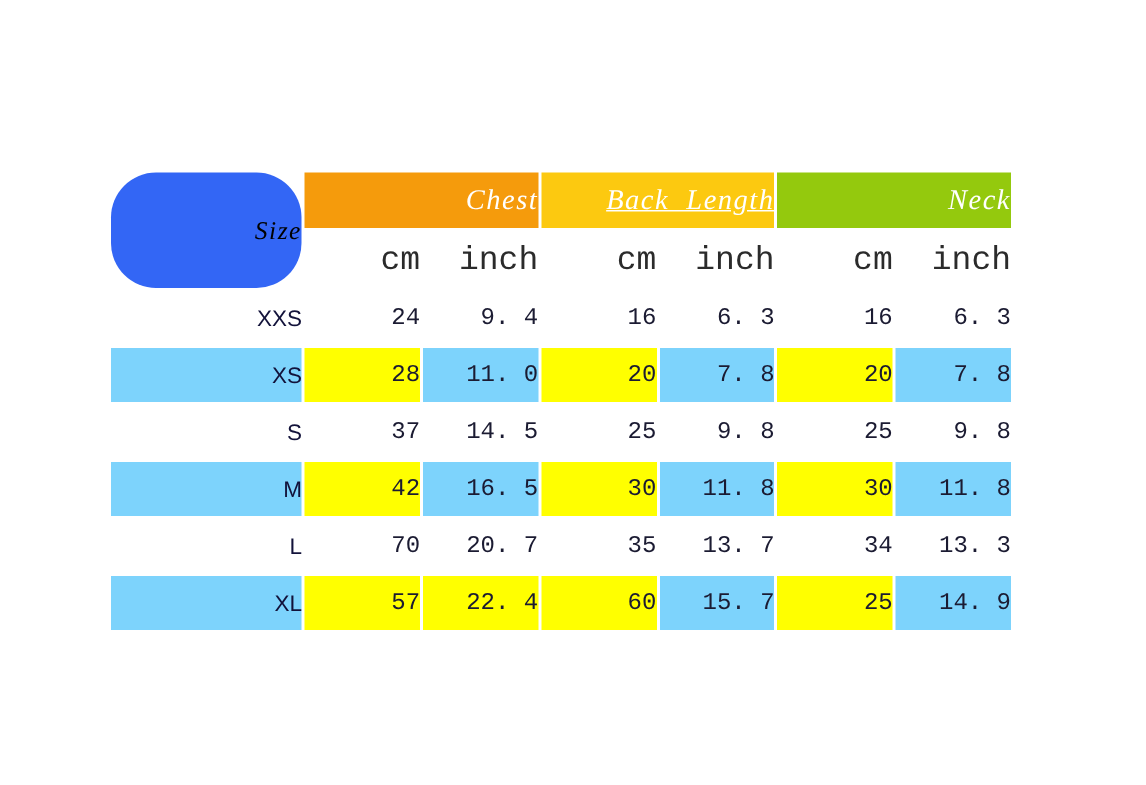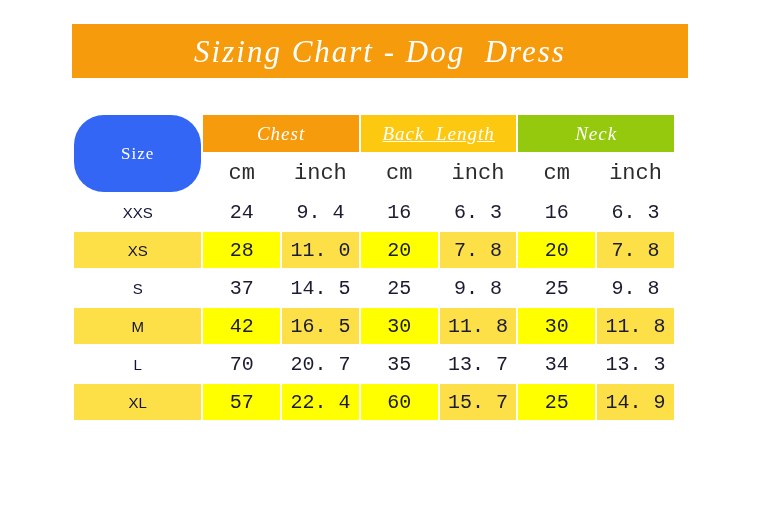--- a/index.html
+++ b/index.html
@@ -53,21 +53,21 @@
     top: 113px;
     width: 604px;
     border-collapse: separate;
     border-spacing: 2px 2px;
     table-layout: fixed;
   }
   #size-table td,
   #size-table th {
     padding: 0;
     margin: 12px;
-    text-align: center;
+    text-align: right;
     vertical-align: middle;
     font-weight: normal;
     border: none;
   }
 
   
   col.col-size   { width: 126px; }
   col.col-data   { width: 76px;  }
 
   
@@ -81,21 +81,22 @@
     font-family: "Liberation Serif", "DejaVu Serif", serif;
     white-space: pre;
   }
   .grp-chest { background: #F59B0C; }
   .grp-back  { background: #FCC910; text-decoration: underline; }
   .grp-neck  { background: #94C90D; }
 
   
   .cell-size-header {
     background: #3366F5;
-    color: #ffffff;
+    color: #000000;
+    font-style: italic;
     font-weight: bold;
     font-size: 17px;
     letter-spacing: 1px;
     height: 75px;
     font-family: "Liberation Serif", "DejaVu Serif", serif;
     border-radius: 30px;
   }
 
   
   .unit-head {
@@ -103,42 +104,39 @@
     background: #ffffff;
     color: #2b2b2b;
     font-family: "Liberation Mono", "DejaVu Sans Mono", monospace;
     font-size: 22px;
   }
 
   
   .data-cell {
     height: 36px;
     font-family: "Liberation Mono", "DejaVu Sans Mono", monospace;
-    font-size: 20px;
+    font-size: 16px;
     color: #1b1b32;
   }
   .size-cell {
     height: 36px;
     font-family: "Liberation Sans", "DejaVu Sans", sans-serif;
     font-size: 15px;
     font-weight: bold;
     color: #12123a;
   }
   .bg-white  { background: #ffffff; }
-  .bg-purple { background: #fde047; }
+  .bg-purple { background: #7dd3fc; }
   .bg-yellow { background: #FFFF00; }
 </style>
 </head>
 <body>
 
 <div id="sizing-chart-page">
 
-  <div id="title-banner">
-    <span id="title-text">Sizing Chart - Dog  Dress</span>
-  </div>
 
   <table id="size-table">
     <colgroup>
       <col class="col-size">
       <col class="col-data">
       <col class="col-data">
       <col class="col-data">
       <col class="col-data">
       <col class="col-data">
       <col class="col-data">

